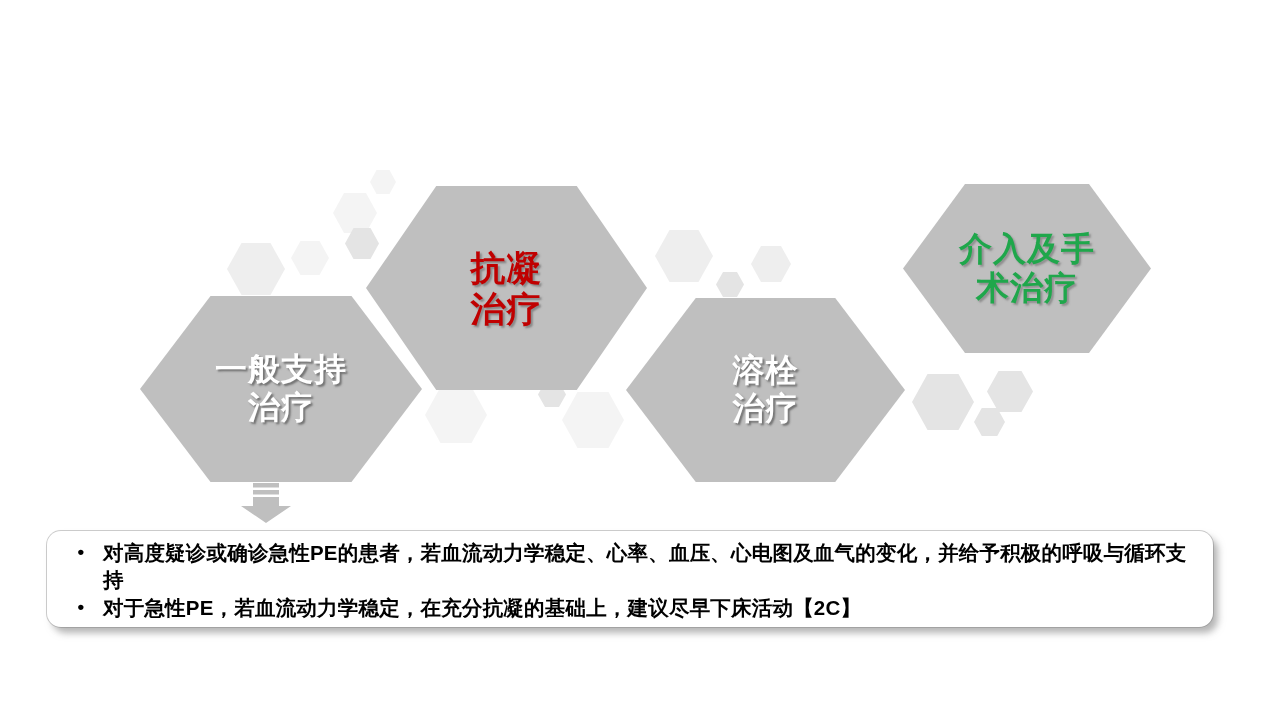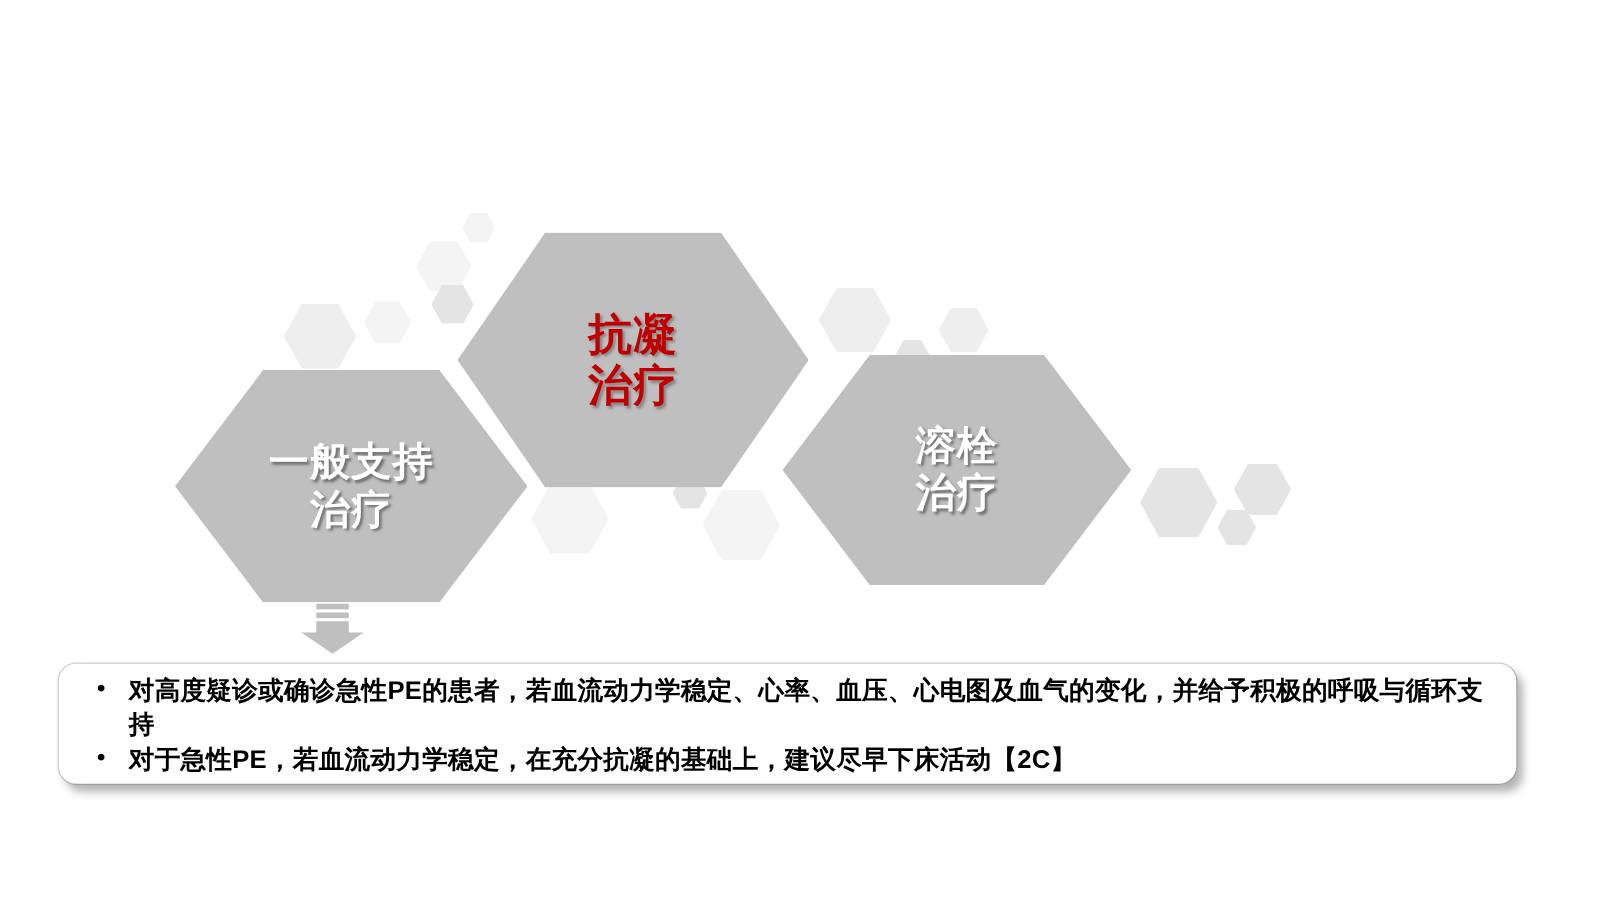--- a/index.html
+++ b/index.html
@@ -131,25 +131,29 @@
   <div class="hex hex-main" style="left:140px; top:296px; width:282px; height:186px;">
     <div class="hex-label white" style="font-size:32px;">一般支持
 治疗</div>
   </div>
 
   <div class="hex hex-main" style="left:366px; top:186px; width:281px; height:204px;">
     <div class="hex-label red" style="font-size:35px;">抗凝
 治疗</div>
   </div>
 
-  <div class="hex hex-main" style="left:626px; top:284px; width:279px; height:184px;">
+  <div class="hex hex-main" style="left:626px; top:298px; width:279px; height:184px;">
     <div class="hex-label white" style="font-size:32px;">溶栓
 治疗</div>
   </div>
 
+  <div class="hex hex-main" style="left:903px; top:184px; width:248px; height:169px;">
+    <div class="hex-label green" style="font-size:33px;">介入及手
+术治疗</div>
+  </div>
 
   <svg id="arrow" viewBox="0 0 54 48">
     <rect x="14" y="0" width="26" height="4.5" fill="#BFBFBF"></rect>
     <rect x="14" y="7" width="26" height="4.5" fill="#BFBFBF"></rect>
     <rect x="14" y="14" width="26" height="4.5" fill="#BFBFBF"></rect>
     <path d="M14 21 L40 21 L40 30 L52 30 L27 47 L2 30 L14 30 Z" fill="#BFBFBF"></path>
   </svg>
 
   <div id="callout">
     <div class="bullet-row">

